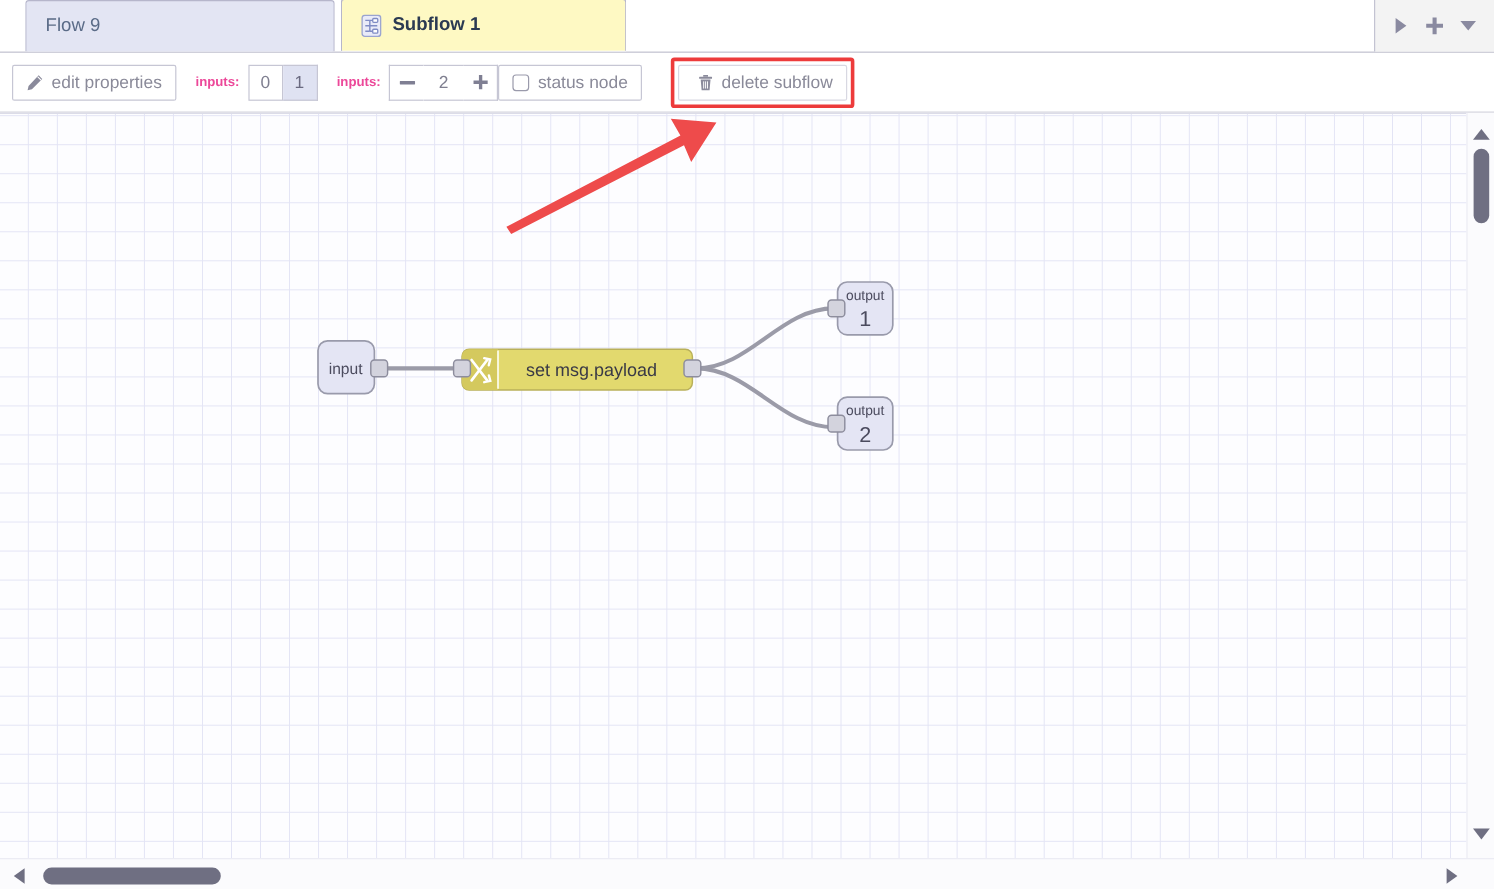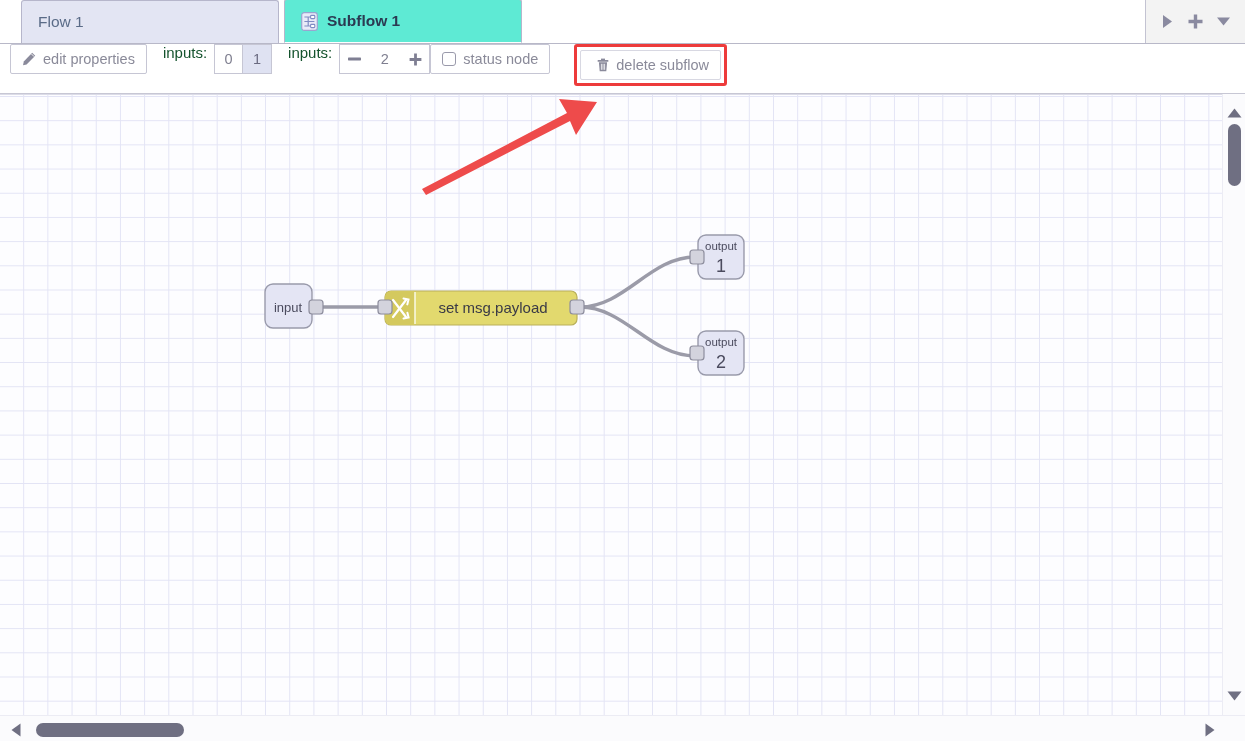--- a/index.html
+++ b/index.html
@@ -45,21 +45,21 @@
     user-select: none;
   }
   .tab.inactive {
     background: #e3e5f3;
     color: #5a6b87;
     width: 258px;
     font-size: 15.5px;
     z-index: 1;
   }
   .tab.active {
-    background: #5eead4;
+    background: #fef9c3;
     color: #2b3a52;
     font-weight: bold;
     font-size: 15.5px;
     width: 238px;
     margin-left: 5px;
     z-index: 2;
     height: 44px;
     border-bottom: 1px solid #ffffff;
   }
   .tab-label { white-space: nowrap; }
@@ -76,37 +76,37 @@
     padding: 0 8px;
   }
   .tabctl { cursor: pointer; display: flex; align-items: center; justify-content: center; width: 22px; height: 22px;}
 
   
   #toolbar {
     position: absolute; left: 0; top: 44px;
     width: 1245px; height: 50px;
     background: #ffffff;
     border-bottom: 1px solid #c7c7d4;
-    display: flex; align-items: flex-start;
+    display: flex; align-items: center;
     padding-left: 10px;
     gap: 0;
   }
   .tb-btn {
     height: 30px;
     border: 1px solid #c6c6d4;
     background: #fff;
     color: #8a8a99;
     font-size: 14.5px;
     display: flex; align-items: center; gap: 7px;
     padding: 0 11px;
     border-radius: 2px;
     cursor: pointer;
     white-space: nowrap;
   }
-  .tb-label { color: #14532d; font-size: 15px; margin: 0 7px 0 16px; white-space: nowrap;}
+  .tb-label { color: #ec4899; font-size: 11px; margin: 0 7px 0 16px; white-space: nowrap; font-weight: bold;}
   .seg-group { display: flex; height: 30px; }
   .seg {
     width: 29px; height: 30px;
     border: 1px solid #c6c6d4;
     background: #fff;
     color: #7f7f90;
     font-size: 14.5px;
     display: flex; align-items: center; justify-content: center;
     cursor: pointer;
   }
@@ -196,21 +196,21 @@
 </head>
 <body>
 
 <div id="app">
 
   <div id="tabbar">
 
     <div id="tabbar-strip">
 
       <div class="tab inactive">
-        <span class="tab-label">Flow 1</span>
+        <span class="tab-label">Flow 9</span>
       </div>
 
       <div class="tab active">
         <span style="display:flex;">
           <svg class="subflow-tab-icon" viewBox="0 0 17 19">
             <rect x="0.7" y="0.7" width="15.6" height="17.6" rx="2.4" ry="2.4" fill="#e9ebf8" stroke="#9aa4d0" stroke-width="1.2"></rect>
             <path d="M3.4 5 H7.2 M3.4 9.5 H13.4 M3.4 14 H7.2 M7.2 5 V14 M10 9.5" stroke="#7f8cc4" stroke-width="1.2" fill="none"></path>
             <rect x="9.6" y="3.4" width="4.2" height="3.2" rx="0.8" fill="#ffffff" stroke="#7f8cc4" stroke-width="1.1"></rect>
             <rect x="9.6" y="12.4" width="4.2" height="3.2" rx="0.8" fill="#ffffff" stroke="#7f8cc4" stroke-width="1.1"></rect>
             <path d="M7.2 5 H9.6 M7.2 14 H9.6" stroke="#7f8cc4" stroke-width="1.2" fill="none"></path>

